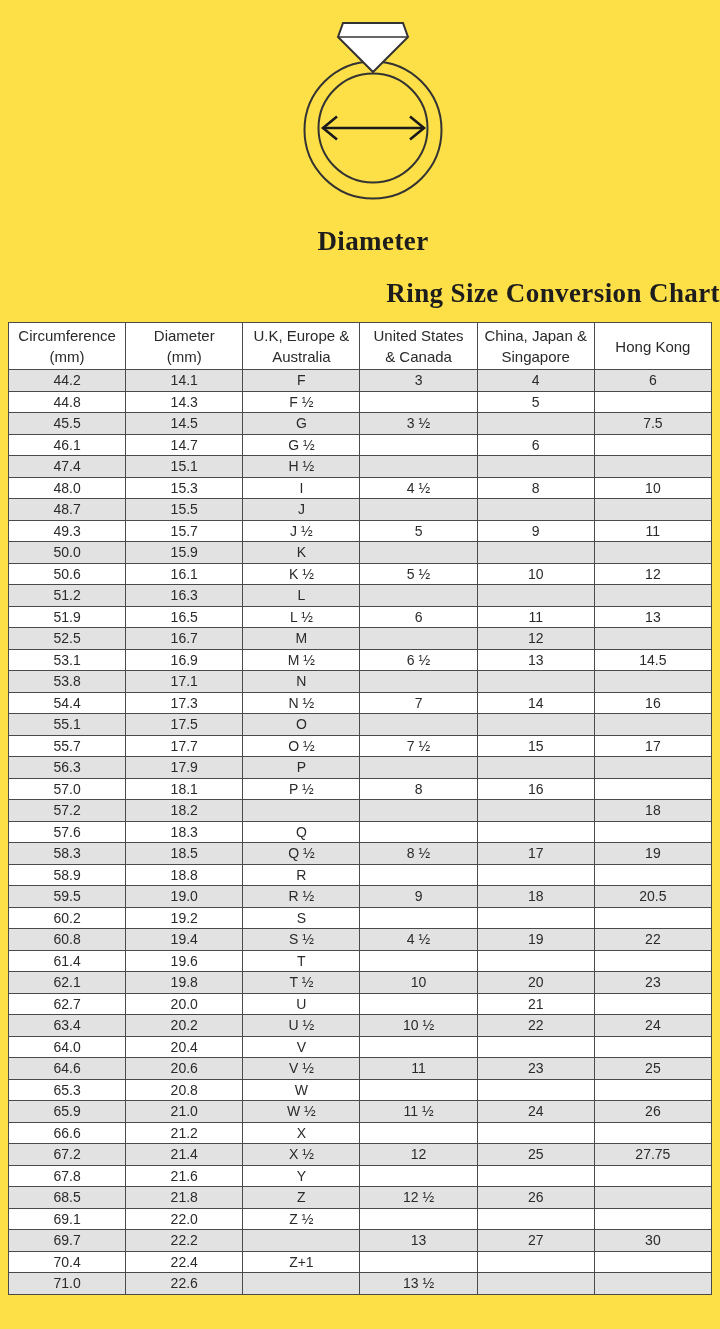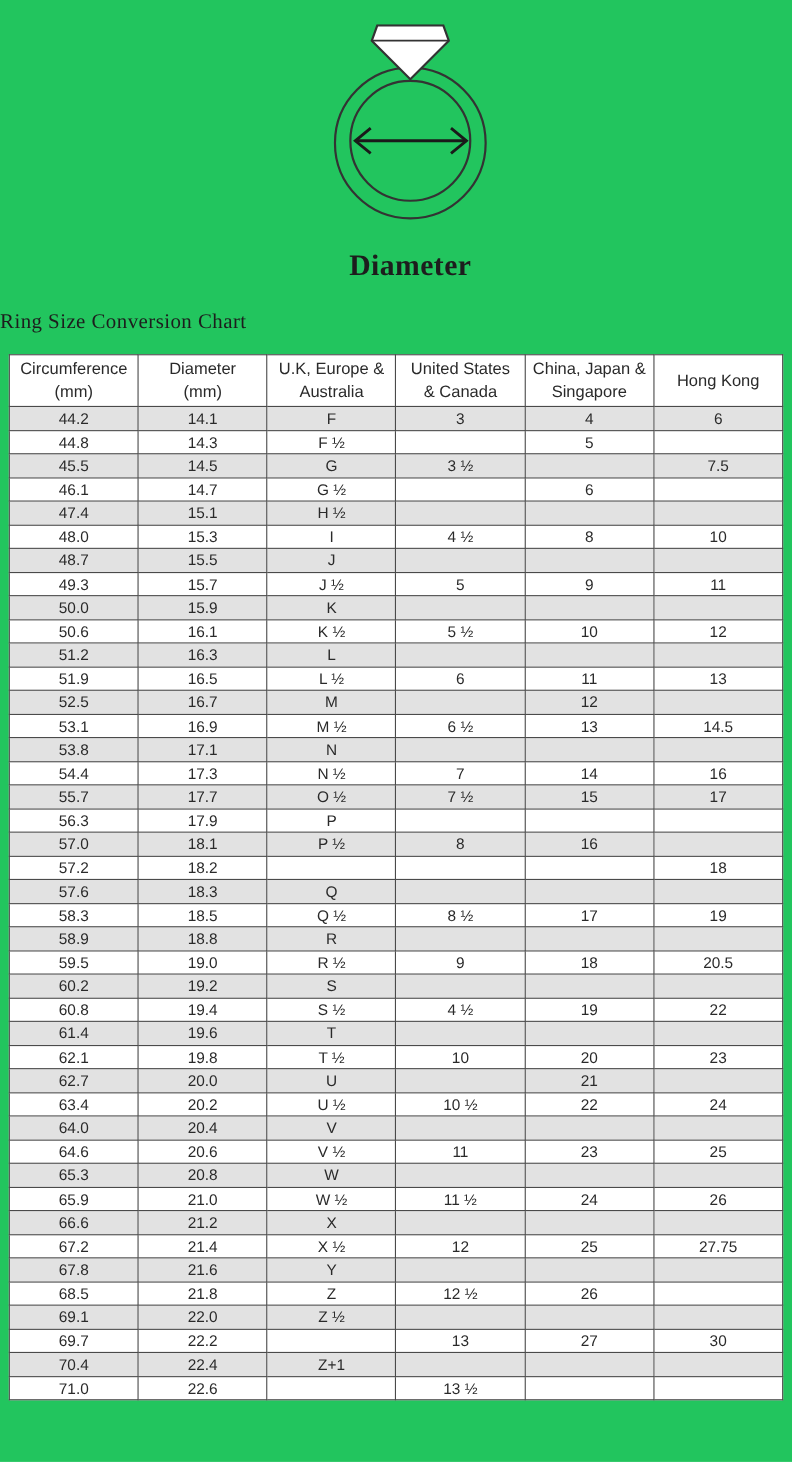--- a/index.html
+++ b/index.html
@@ -6,21 +6,21 @@
     margin: 0;
     padding: 0;
     background: #ffffff;
     width: 720px;
     font-family: "Liberation Sans", sans-serif;
     color: #2a2a2a;
   }
   .page {
     width: 720px;
     height: 1329px;
-    background: #22c55e;
+    background: #fde047;
     overflow: hidden;
   }
   .icon-wrap {
     width: 140px;
     height: 178px;
     margin: 22px auto 0;
     transform: translateX(13px);
   }
   .icon-wrap svg { display: block; }
   .diameter-label {
@@ -29,24 +29,24 @@
     transform: translateX(13px);
     font-family: "Liberation Serif", serif;
     font-weight: bold;
     font-size: 27px;
     line-height: 30px;
     color: #1d1d1d;
     letter-spacing: 0.4px;
   }
   .chart-title {
     margin: 22px 0 14px;
-    text-align: left;
+    text-align: right;
     font-family: "Liberation Serif", serif;
-    font-weight: normal;
-    font-size: 19px;
+    font-weight: bold;
+    font-size: 27px;
     line-height: 30px;
     color: #1d1d1d;
     letter-spacing: 0.4px;
   }
   table.conversion {
     border-collapse: collapse;
     table-layout: fixed;
     width: 704px;
     margin: 0 auto;
     background: #ffffff;
@@ -254,20 +254,28 @@
         </tr>
         <tr>
           <td>54.4</td>
           <td>17.3</td>
           <td>N ½</td>
           <td>7</td>
           <td>14</td>
           <td>16</td>
         </tr>
         <tr>
+          <td>55.1</td>
+          <td>17.5</td>
+          <td>O</td>
+          <td></td>
+          <td></td>
+          <td></td>
+        </tr>
+        <tr>
           <td>55.7</td>
           <td>17.7</td>
           <td>O ½</td>
           <td>7 ½</td>
           <td>15</td>
           <td>17</td>
         </tr>
         <tr>
           <td>56.3</td>
           <td>17.9</td>

